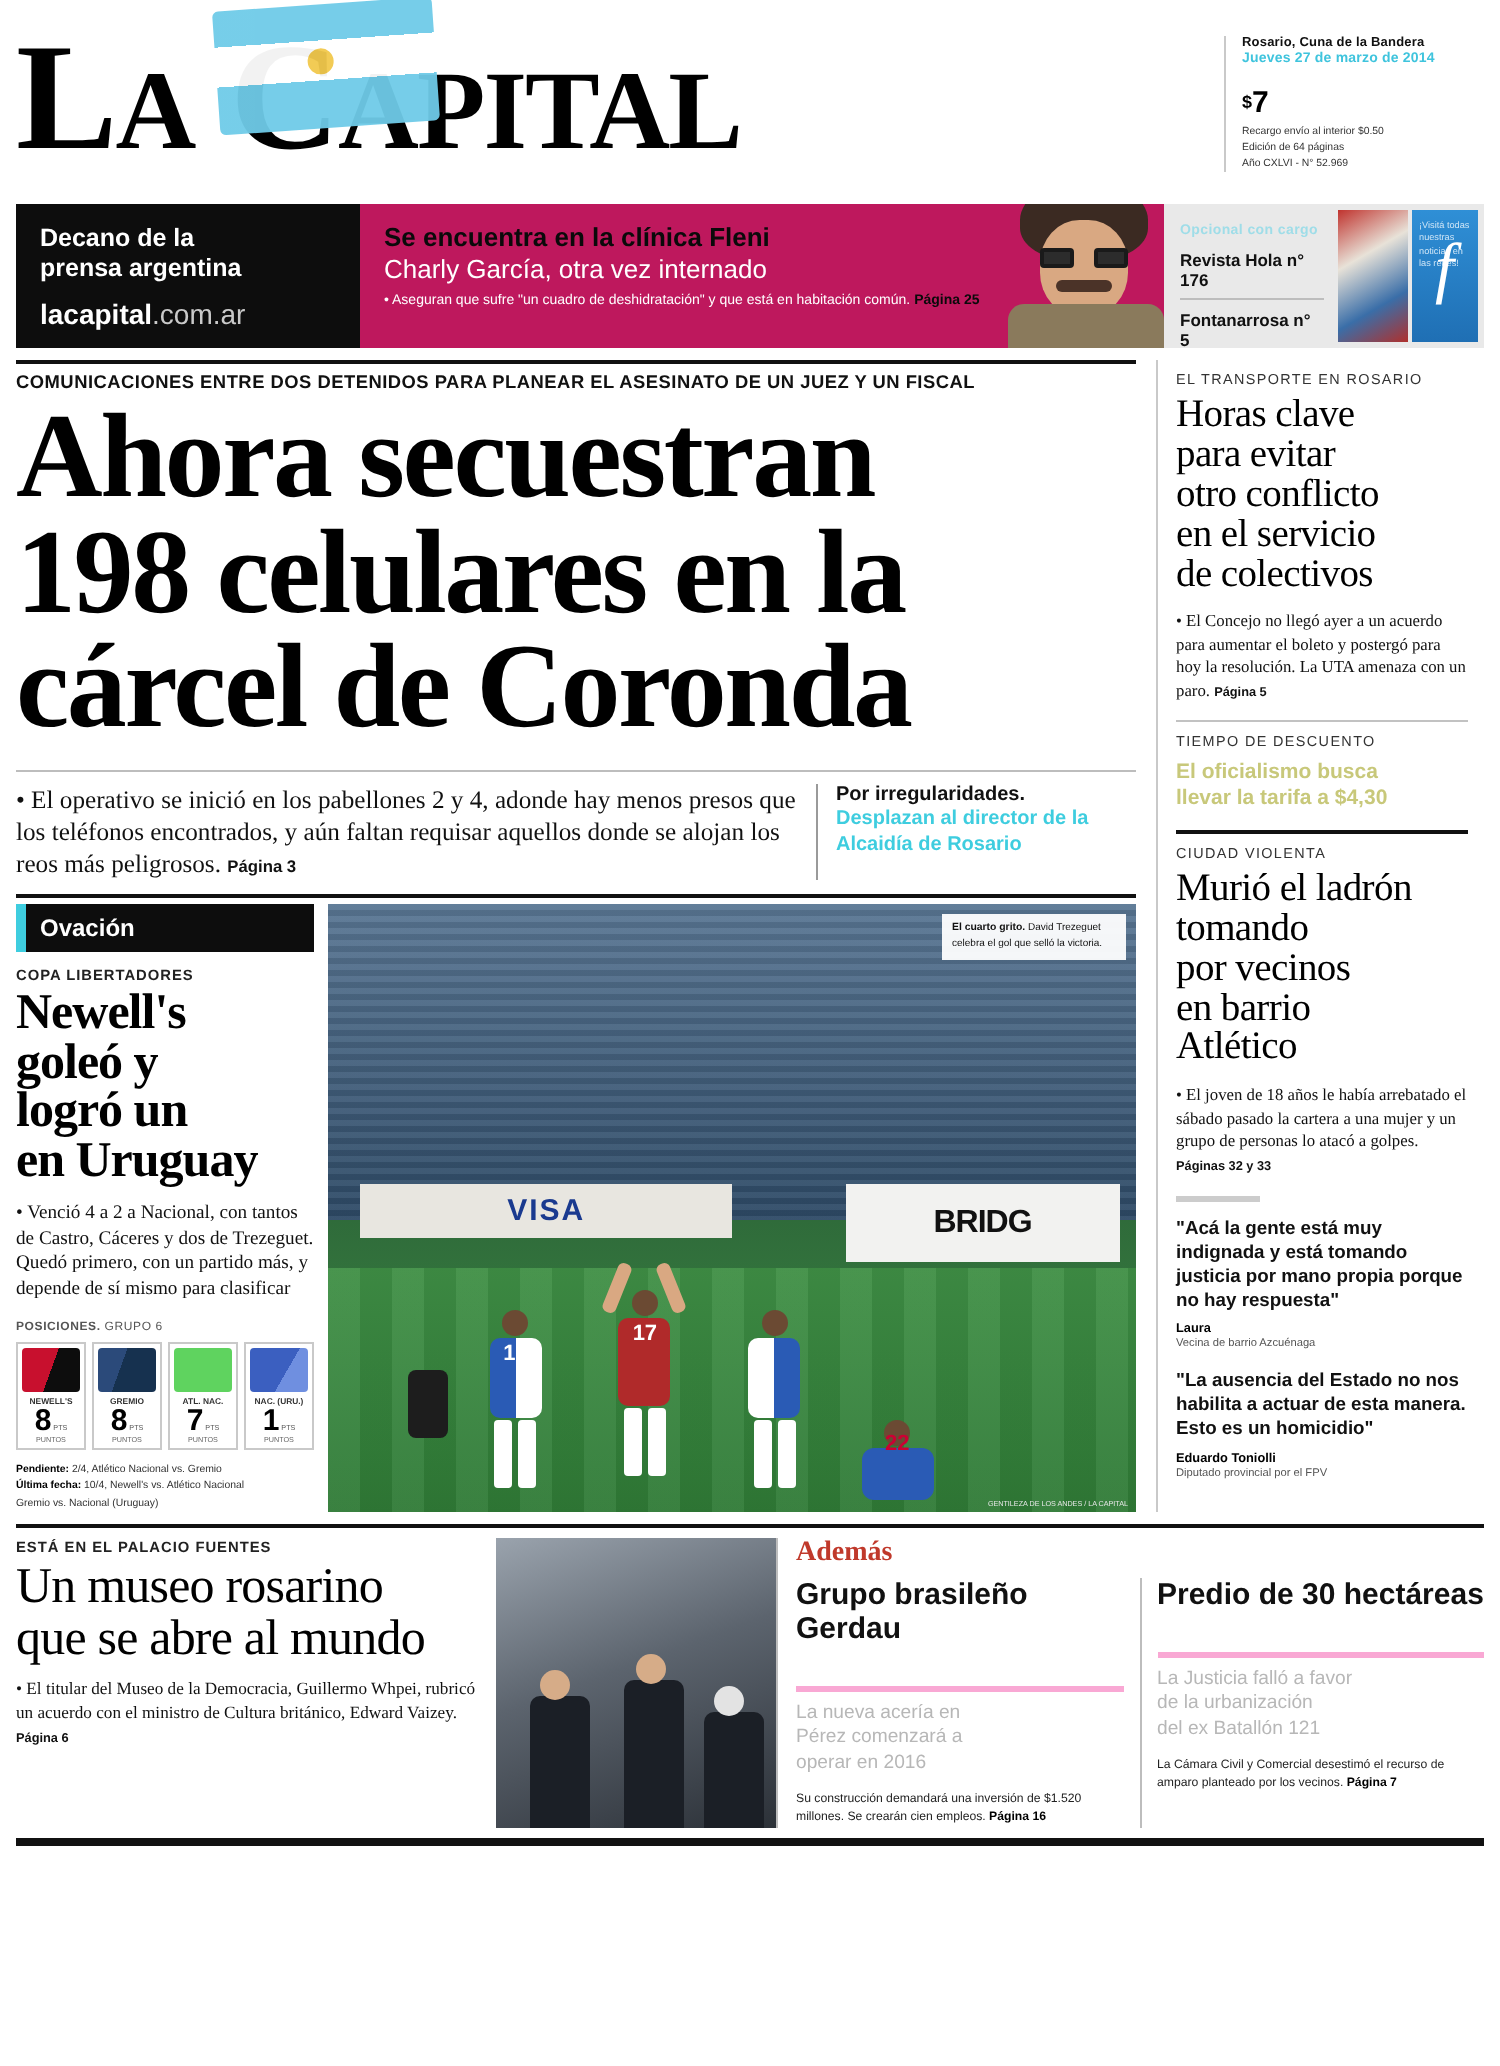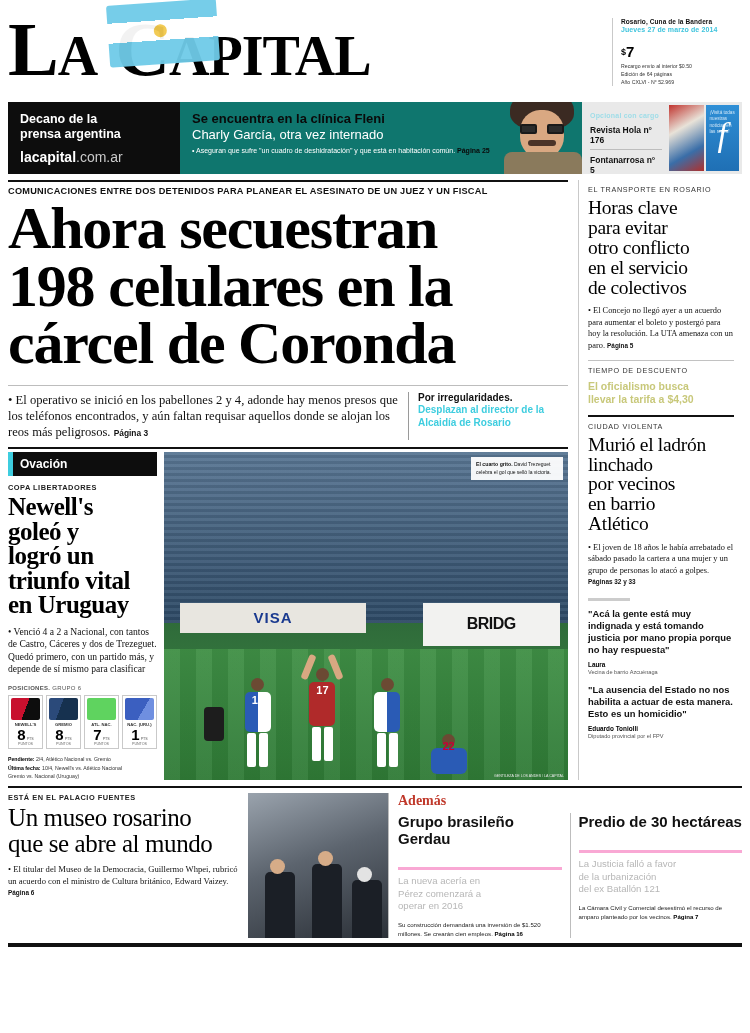--- a/index.html
+++ b/index.html
@@ -49,21 +49,21 @@
   
   .banner { display:flex; height:72px; margin:2px 8px 0 8px; }
   .banner-black {
     width:172px; background:#0d0d0d; color:#fff; padding:10px 12px;
     font-family:"Liberation Sans", sans-serif; position:relative;
   }
   .banner-black .bt { font-size:12.5px; font-weight:700; line-height:1.22; }
   .banner-black .url { position:absolute; bottom:9px; left:12px; font-size:14px; font-weight:700; }
   .banner-black .url .dim { font-weight:400; color:#c9c9c9; }
   .banner-teal {
-    flex:1; background:#0f766e; position:relative; padding:9px 12px; overflow:hidden;
+    flex:1; background:#be185d; position:relative; padding:9px 12px; overflow:hidden;
     font-family:"Liberation Sans", sans-serif;
   }
   .banner-teal .l1 { font-size:13px; font-weight:700; color:#0a0a0a; line-height:1.2; }
   .banner-teal .l2 { font-size:13px; font-weight:400; color:#ffffff; line-height:1.2; }
   .banner-teal .l3 { font-size:7px; color:#ffffff; line-height:1.45; margin-top:4px; width:300px;}
   .banner-teal .l3 b { color:#0a0a0a; }
   .charly {
     position:absolute; right:-6px; top:-22px; width:92px; height:96px;
   }
   .charly .hair { position:absolute; left:14px; top:10px; width:64px; height:40px; background:#3b2a22; border-radius:50% 50% 40% 40%; }
@@ -292,21 +292,20 @@
       <div class="sports">
         <div class="sports-left">
           <div class="ovacion">
               <span>Ovación</span>
             </div>
           <div class="sp-kicker">COPA LIBERTADORES</div>
           <div class="sp-head">
             <div>Newell's</div>
             <div>goleó y</div>
             <div>logró un</div>
-            <div>triunfo vital</div>
             <div>en Uruguay</div>
           </div>
           <div class="sp-text">• Venció 4 a 2 a Nacional, con tantos de Castro, Cáceres y dos de Trezeguet. Quedó primero, con un partido más, y depende de sí mismo para clasificar</div>
           <div class="pos-label"><span style="font-weight:700">POSICIONES.</span> <span>GRUPO 6</span></div>
           <div class="pos-row">
             <div class="pos-card">
               <div class="pos-badge" style="background:linear-gradient(110deg,#c8102e 50%,#0d0d0d 50%)"></div>
               <div class="pos-name">NEWELL'S</div>
               <div class="pos-pts">
                   <span class="n">8</span>
@@ -409,21 +408,21 @@
       <div class="side-kicker">TIEMPO DE DESCUENTO</div>
       <div class="side-promo">
         <div>El oficialismo busca</div>
         <div>llevar la tarifa a $4,30</div>
       </div>
 
       <div class="side-rule-thick"></div>
       <div class="side-kicker">CIUDAD VIOLENTA</div>
       <div class="side-head">
         <div>Murió el ladrón</div>
-        <div>linchado</div>
+        <div>tomando</div>
         <div>por vecinos</div>
         <div>en barrio</div>
         <div>Atlético</div>
       </div>
       <div class="side-text"><span>• El joven de 18 años le había arrebatado el sábado pasado la cartera a una mujer y un grupo de personas lo atacó a golpes.</span> <b>Páginas 32 y 33</b></div>
 
       <div class="quote-rule"></div>
       <div class="quote">"Acá la gente está muy indignada y está tomando justicia por mano propia porque no hay respuesta"</div>
       <div class="q-name">Laura</div>
       <div class="q-role">Vecina de barrio Azcuénaga</div>

